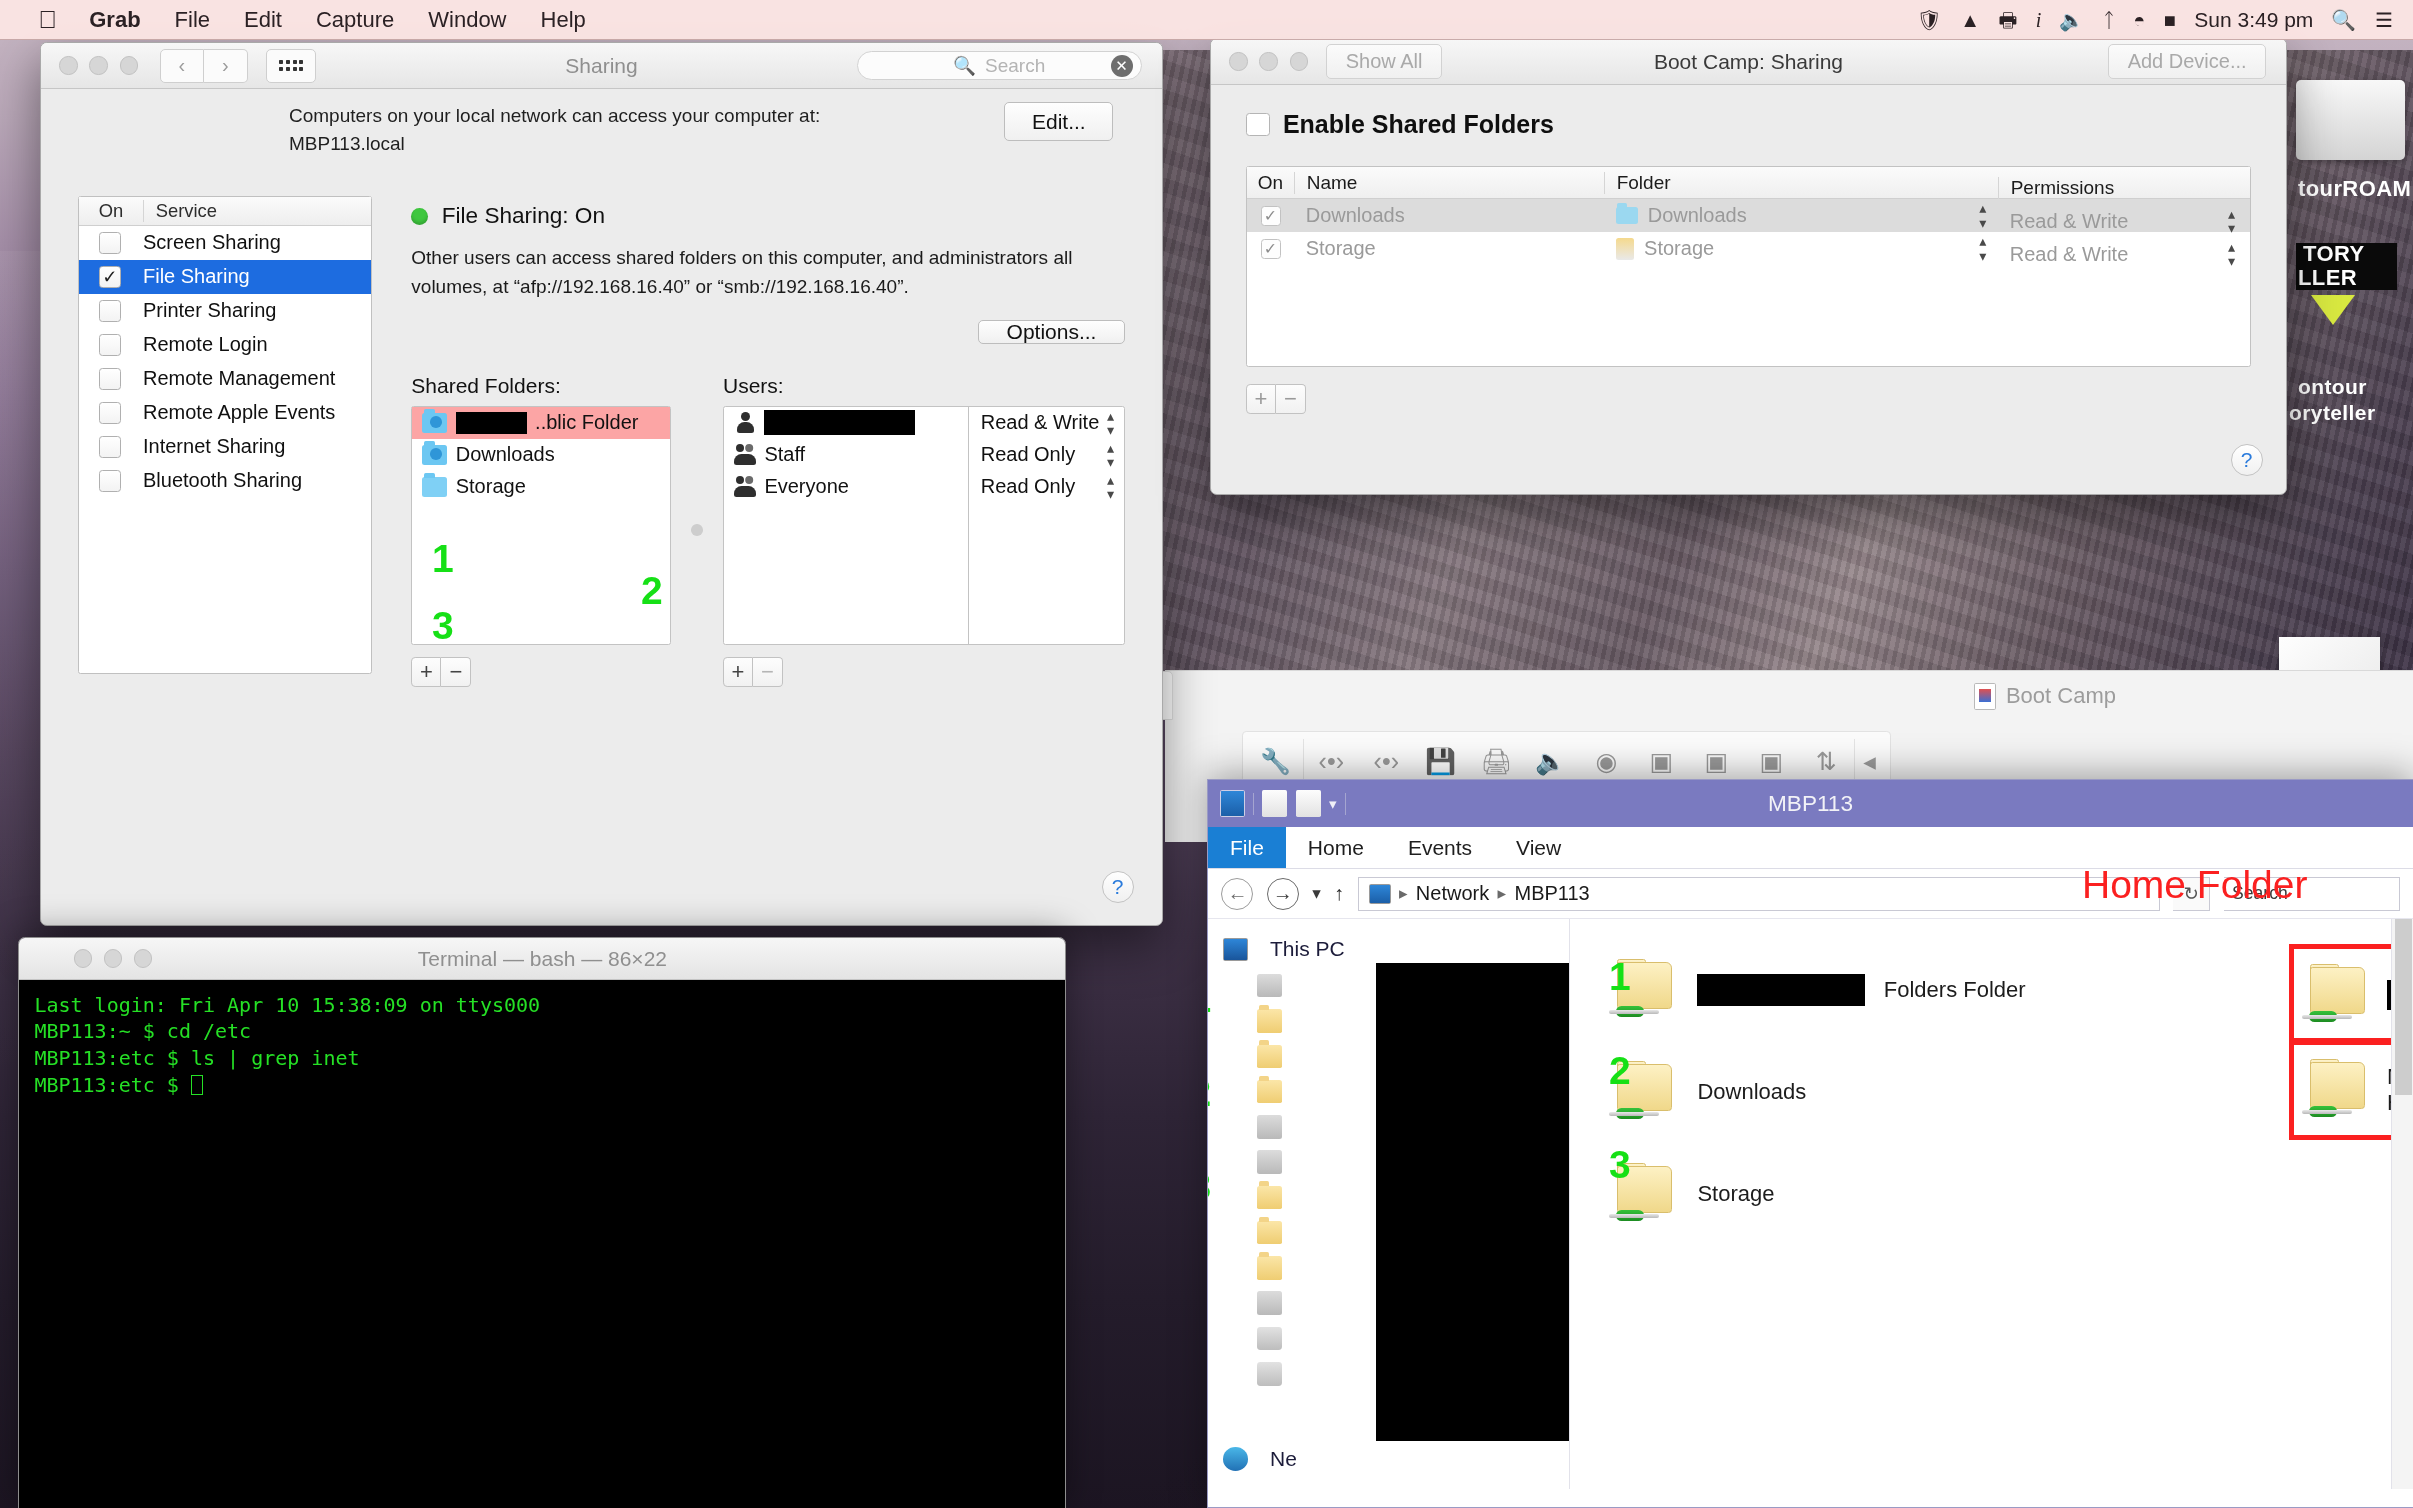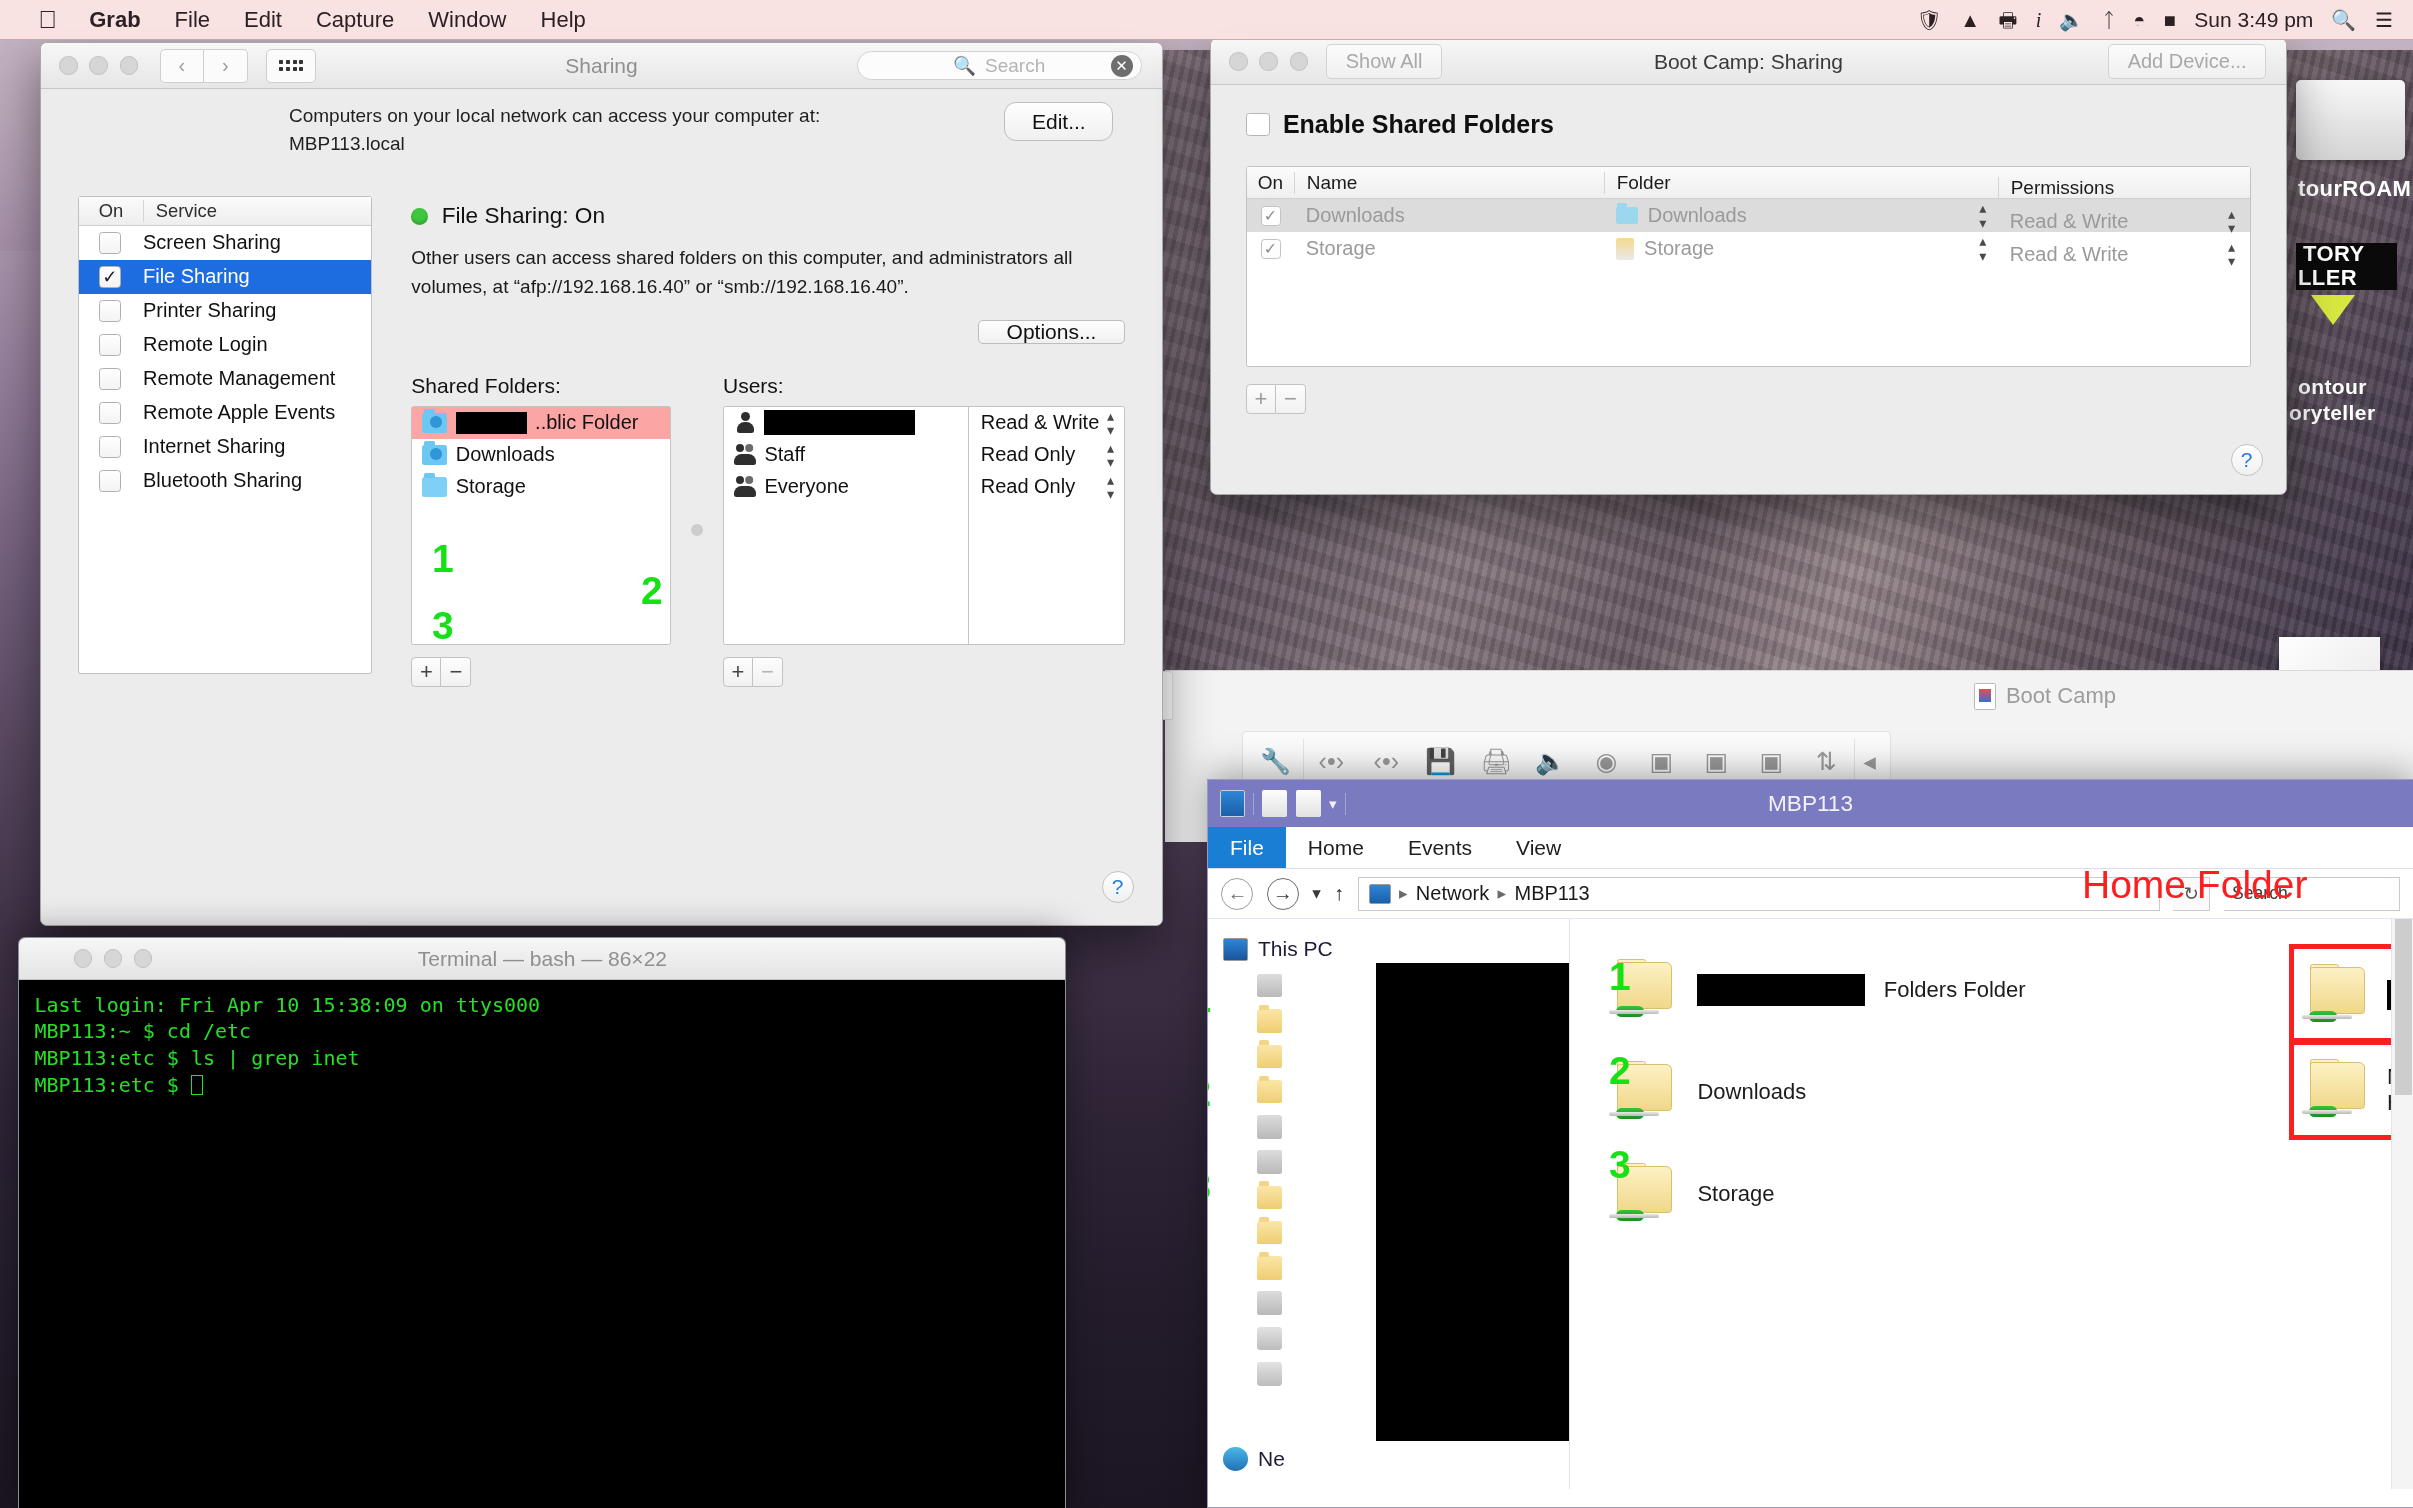--- a/index.html
+++ b/index.html
@@ -91,21 +91,21 @@
   
   #sharing-win{ left:40px; top:42px; width:1123px; height:884px; z-index:120;}
   .sh-body{ padding:0 37px; }
   .cname-row{ display:flex; align-items:center; margin-top:39px;}
   .cname-label{ width:199px; text-align:right; font-size:22.6px; color:#1a1a1a; padding-right:11.7px;}
   .cname-input{ flex:1; height:39px; background:#fff; border:0.8px solid #b9b9b9;
     border-radius:2.5px; font-size:22.6px; padding:0 10px; display:flex; align-items:center; color:#000;}
   .cname-sub{ margin-left:211px; margin-top:13.4px; display:flex; align-items:flex-start;}
   .cname-sub .txt{ font-size:19px; color:#1f1f1f; line-height:1.45;}
   .edit-btn{ margin-left:auto; margin-right:11.7px; width:109px;height:39px;background:linear-gradient(#fefefe,#f0f0f0);
-    border:0.8px solid #bdbdbd;border-radius:12px;font-size:21px;color:#111;
+    border:0.8px solid #bdbdbd;border-radius:5px;font-size:21px;color:#111;
     display:flex;align-items:center;justify-content:center;}
 
   .sh-split{ display:flex; margin-top:39px; gap:39px;}
   .svc-table{ width:327px; height:478px; background:#fff; border:0.8px solid #c0c0c0; border-radius:2.5px;}
   .svc-head{ height:28.5px; background:linear-gradient(#fbfbfb,#eeeeee); border-bottom:0.8px solid #cfcfcf;
     display:flex; align-items:center; font-size:18.4px; color:#2d2d2d;}
   .svc-head .c1{ width:64px; text-align:center;}
   .svc-head .c2{ border-left:0.8px solid #d5d5d5; padding-left:11.7px; flex:1;}
   .svc-row{ height:34px; display:flex; align-items:center; font-size:20px; color:#101010;}
   .svc-row.sel{ background:#1d6ce0; color:#fff;}
@@ -225,21 +225,21 @@
      padding:0 10px; gap:8.4px; font-size:20px; color:#1a1a1a;}
   .pcico{ width:22px;height:20px;background:linear-gradient(#2e86d8,#1b5fa8);border-radius:1.7px;
      border:1.7px solid #9a9a9a; flex:none;}
   .crumb-sep{ color:#6a6a6a; font-size:17px;}
   .ex-searchbar{ width:176px;height:34px;border:0.8px solid #c9c9d4;border-left:none;background:#fff;
      display:flex;align-items:center;padding:0 8.4px;font-size:17.6px;color:#3a3a3a;}
   .refresh-btn{ width:37px;height:34px;border:0.8px solid #c9c9d4;border-left:none;background:#fafafa;
      display:flex;align-items:center;justify-content:center;font-size:18.4px;color:#555;}
   .ex-main{ display:flex; height:570px;}
   .ex-side{ width:362px; border-right:0.8px solid #e2e2ea; padding:11.7px 0 0 15px; position:relative; overflow:hidden;}
-  .side-hdr{ display:flex; align-items:center; gap:10px; font-size:21px; color:#1c1c3a; padding:6.7px 0;}
+  .side-hdr{ display:flex; align-items:center; gap:22px; font-size:21px; color:#1c1c3a; padding:6.7px 0;}
   .side-item{ display:flex; align-items:center; gap:11.7px; padding:5.9px 0 5.9px 34px; font-size:19px; color:#2a2a2a;}
   .sideicon{ width:25px;height:23.5px; flex:none; position:relative;}
   .si-folder{ background:linear-gradient(#fbe6a8,#efcd72); border-radius:2.5px 2.5px 1.7px 1.7px;}
   .si-folder:before{content:"";position:absolute;left:1.7px;top:-4.2px;width:10px;height:5px;background:#f3d488;border-radius:1.7px 1.7px 0 0;}
   .si-drive{ background:linear-gradient(#dcdcdc,#b9b9b9); border-radius:2.5px; }
   .si-net{ background:linear-gradient(#e2e2e2,#bdbdbd); border-radius:3.4px;}
   .sidemask{ position:absolute; left:168px; top:44px; width:436px; height:478px; background:#000;}
   .ex-content{ flex:1; position:relative; background:#fff; padding-top:20px;}
   .fitem{ display:flex; align-items:center; gap:18.4px; height:102px; padding-left:39px;}
   .winfolder{ width:70px;height:62px; position:relative; flex:none;}

